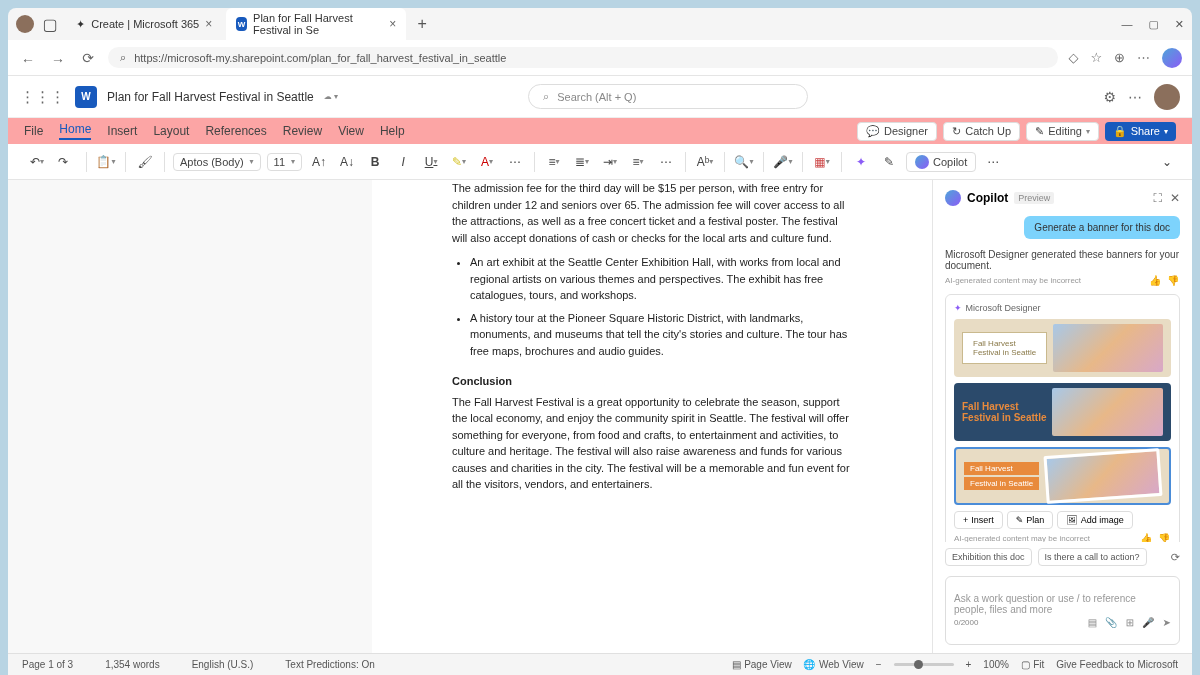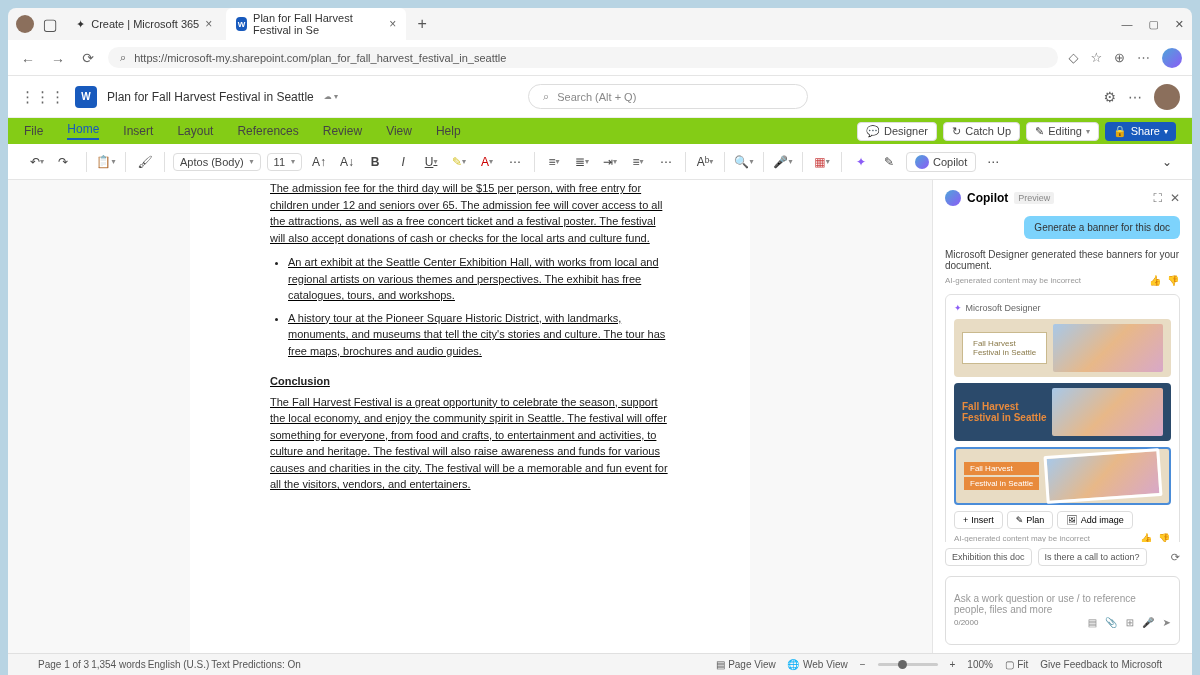--- a/index.html
+++ b/index.html
@@ -17,36 +17,36 @@
 .url-box { flex: 1; display: flex; align-items: center; gap: 8px; background: #f5f5f5; border-radius: 14px; padding: 4px 12px; font-size: 11px; color: #555; }
 .addr-icons { display: flex; gap: 12px; color: #666; font-size: 13px; align-items: center; }
 .copilot-badge { width: 20px; height: 20px; border-radius: 50%; background: linear-gradient(135deg, #4ea5d9, #8b5cf6); }
 .app-header { display: flex; align-items: center; height: 42px; padding: 0 12px; gap: 10px; background: #fff; border-bottom: 1px solid #eee; }
 .waffle { font-size: 15px; color: #666; }
 .word-icon { width: 22px; height: 22px; background: #185abd; border-radius: 4px; color: #fff; font-size: 10px; font-weight: bold; display: flex; align-items: center; justify-content: center; }
 .doc-title { font-size: 12px; color: #333; }
 .search-box { margin-left: 180px; width: 280px; display: flex; align-items: center; gap: 8px; border: 1px solid #ddd; border-radius: 16px; padding: 5px 14px; font-size: 11px; color: #888; }
 .header-right { margin-left: auto; display: flex; gap: 12px; align-items: center; color: #666; font-size: 14px; }
 .avatar-med { width: 26px; height: 26px; border-radius: 50%; background: #8b6f5c; }
-.ribbon-tabs { display: flex; align-items: center; gap: 24px; padding: 0 16px; height: 26px; background: #84cc16; font-size: 12px; color: #444; }
+.ribbon-tabs { display: flex; align-items: center; gap: 16px; padding: 0 16px; height: 26px; background: #fca5a5; font-size: 12px; color: #444; }
 .ribbon-tab.active { color: #185abd; border-bottom: 2px solid #185abd; padding-bottom: 2px; }
 .ribbon-actions { margin-left: auto; display: flex; gap: 6px; }
 .pill-btn { display: flex; align-items: center; gap: 4px; border: 1px solid #ddd; border-radius: 4px; padding: 2px 8px; font-size: 11px; color: #444; background: #fff; }
 .share-btn { background: #185abd; color: #fff; border: none; }
 .toolbar { display: flex; align-items: center; gap: 6px; padding: 4px 14px; height: 36px; background: #fff; border-bottom: 1px solid #e5e5e5; font-size: 12px; color: #444; }
 .tb-group { display: flex; align-items: center; gap: 4px; padding: 0 4px; }
 .tb-sep { width: 1px; height: 20px; background: #e0e0e0; margin: 0 2px; }
 .tb-select { border: 1px solid #ddd; border-radius: 4px; padding: 2px 6px; font-size: 11px; display: flex; align-items: center; gap: 6px; background: #fff; }
 .tb-btn { width: 22px; height: 22px; display: flex; align-items: center; justify-content: center; color: #444; font-size: 12px; }
 .tb-btn.bold { font-weight: bold; }
 .tb-btn.italic { font-style: italic; }
 .tb-btn.under { text-decoration: underline; }
 .copilot-toolbar { display: flex; align-items: center; gap: 4px; border: 1px solid #ddd; border-radius: 4px; padding: 2px 8px; font-size: 11px; }
 .main-area { flex: 1; display: flex; overflow: hidden; background: #f8f8f8; }
-.doc-canvas { flex: 1; overflow-y: auto; display: flex; justify-content: center; padding: 0; text-decoration: underline; }
+.doc-canvas { flex: 1; overflow-y: auto; display: flex; justify-content: flex-end; padding: 0; }
 .page { background: #fff; width: 560px; padding: 0 80px 60px 80px; font-size: 11px; line-height: 1.5; color: #222; }
 .page p { margin-bottom: 8px; }
 .page h4 { font-size: 11px; font-weight: bold; margin: 14px 0 4px 0; }
 .page ul { margin: 4px 0 10px 18px; }
 .page li { margin-bottom: 6px; }
 .copilot-pane { width: 260px; background: #fff; border-left: 1px solid #e5e5e5; display: flex; flex-direction: column; font-size: 11px; }
 .cp-header { display: flex; align-items: center; gap: 6px; padding: 10px 12px; }
 .cp-logo { width: 16px; height: 16px; border-radius: 50%; background: linear-gradient(135deg, #4ea5d9, #8b5cf6); }
 .cp-title { font-size: 12px; font-weight: 600; }
 .cp-preview { font-size: 9px; color: #888; background: #f0f0f0; padding: 1px 4px; border-radius: 2px; }
@@ -68,21 +68,21 @@
 .sky { flex: 1; height: 48px; background: linear-gradient(135deg, #a8c8e8 0%, #e8b888 50%, #d8a8c8 100%); border-radius: 2px; }
 .banner-actions { display: flex; gap: 4px; margin-top: 4px; }
 .ba-btn { border: 1px solid #ddd; border-radius: 4px; padding: 3px 8px; font-size: 9px; display: flex; align-items: center; gap: 3px; }
 .cp-suggestions { display: flex; gap: 6px; padding: 6px 12px; align-items: center; }
 .sugg { border: 1px solid #ddd; border-radius: 4px; padding: 3px 6px; font-size: 9px; color: #555; }
 .cp-input { margin: 4px 12px 8px; border: 1px solid #ddd; border-radius: 6px; padding: 16px 8px; }
 .cp-input-text { font-size: 10px; color: #999; min-height: 24px; }
 .cp-input-row { display: flex; align-items: center; gap: 8px; font-size: 10px; color: #888; }
 .cp-input-row .count { font-size: 8px; }
 .cp-input-row .icons { margin-left: auto; display: flex; gap: 8px; }
-.statusbar { display: flex; align-items: center; height: 22px; padding: 0 30px; background: #f5f5f5; border-top: 1px solid #e0e0e0; font-size: 10px; color: #555; gap: 2px; }
+.statusbar { display: flex; align-items: center; height: 22px; padding: 0 14px; background: #f5f5f5; border-top: 1px solid #e0e0e0; font-size: 10px; color: #555; gap: 32px; }
 .sb-right { margin-left: auto; display: flex; gap: 12px; align-items: center; }
 .zoom-slider { width: 60px; height: 3px; background: #ccc; position: relative; border-radius: 2px; }
 .zoom-thumb { position: absolute; left: 20px; top: -3px; width: 9px; height: 9px; background: #666; border-radius: 50%; }
 .caret { font-size: 8px; color: #888; }
 </style>
 </head>
 <body>
 
 <div class="browser">
 

